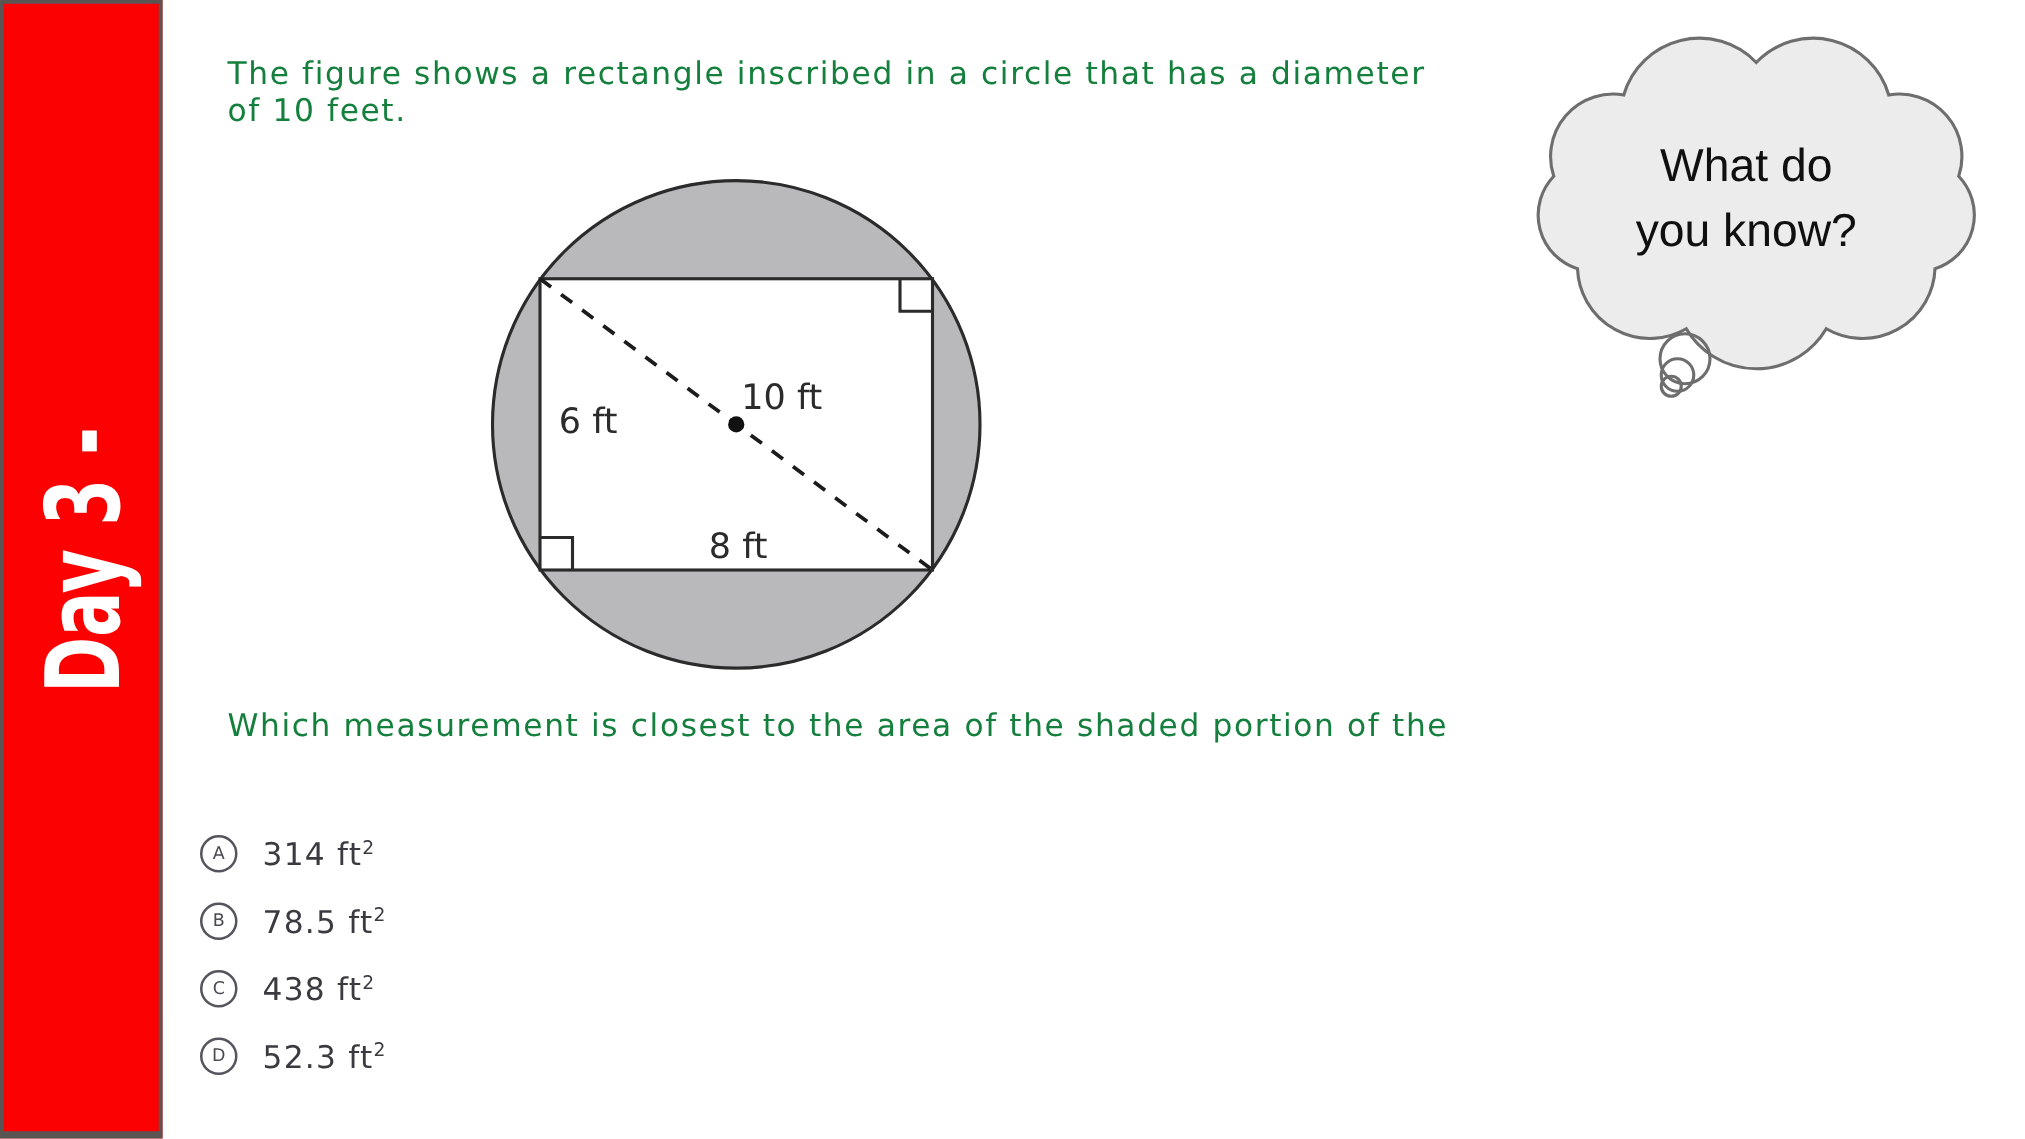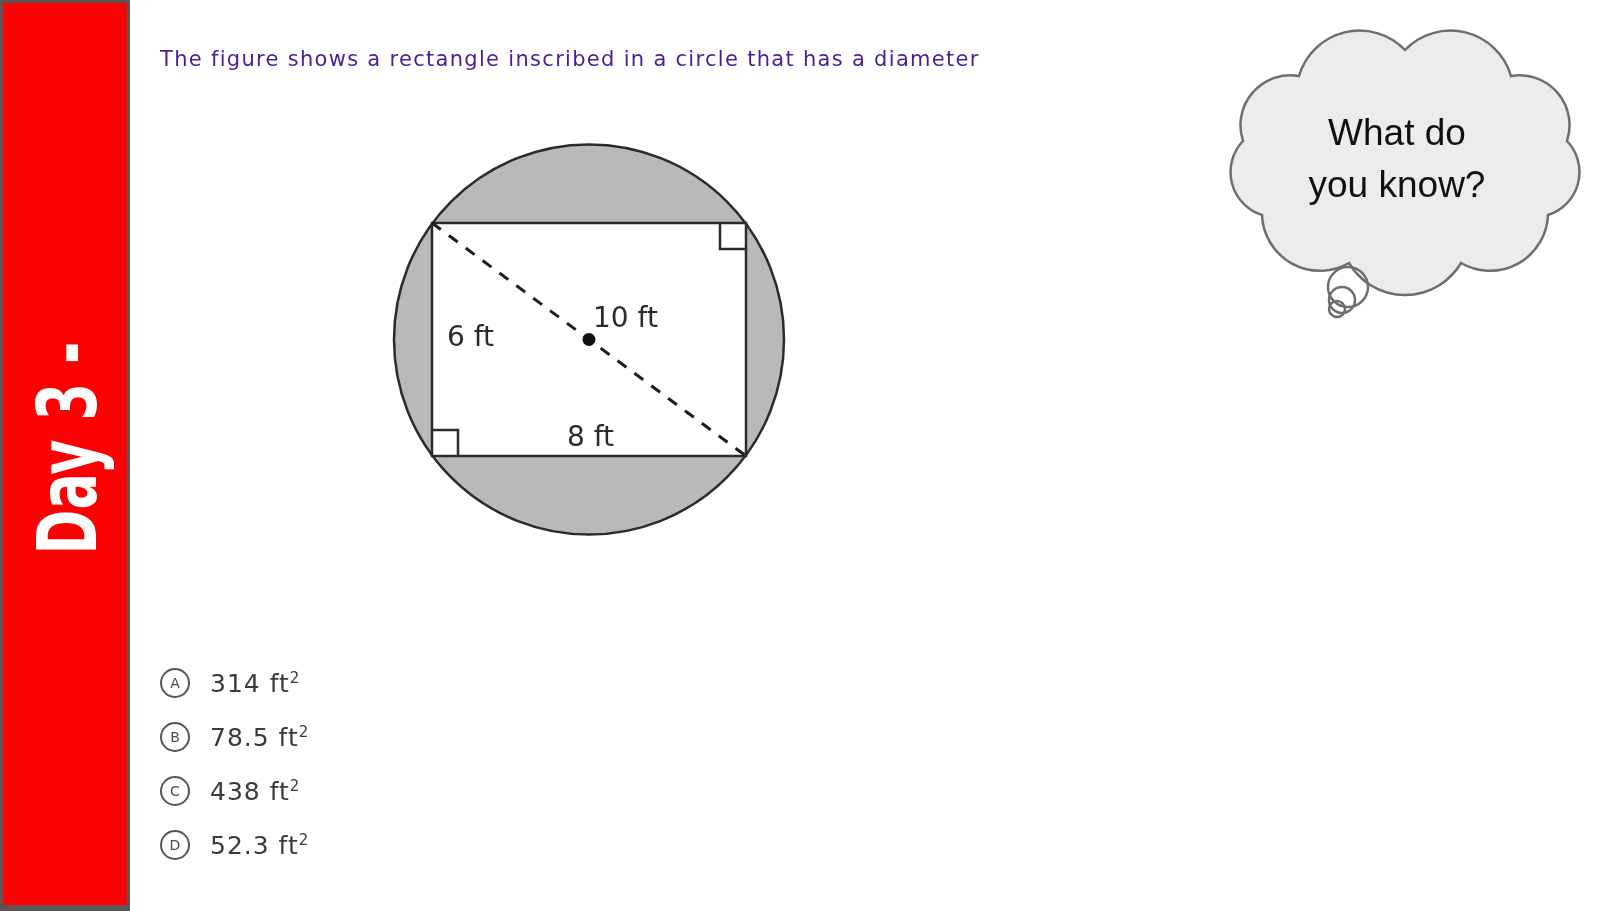--- a/index.html
+++ b/index.html
@@ -6,21 +6,21 @@
   #stage{position:relative;width:1620px;height:911px;background:#ffffff;overflow:hidden;
          font-family:"DejaVu Sans",sans-serif;}
   
   .sidebar{position:absolute;left:0;top:0;width:130px;height:911px;box-sizing:border-box;
            background:#fb0101;border:3px solid #5a5553;border-bottom-width:6px;}
   .day-wrap{position:absolute;left:0;top:338px;width:130px;height:214px;
             display:flex;align-items:center;justify-content:center;}
   .day-text{color:#ffffff;font-weight:bold;font-size:82px;line-height:1;white-space:nowrap;
             transform:rotate(-90deg) scaleX(0.66);transform-origin:center;}
   
-  .para{position:absolute;color:#4c1d95;font-size:21px;line-height:30px;letter-spacing:1.3px;}
+  .para{position:absolute;color:#15803d;font-size:25px;line-height:30px;letter-spacing:1.3px;margin-left:22px;}
   .para-intro{left:160px;top:44px;}
   .para-question{left:160px;top:566px;}
   
   .choice{position:absolute;left:160px;display:flex;align-items:center;color:#3a3a40;}
   .bubble{width:30px;height:30px;border-radius:50%;border:2px solid #55555d;box-sizing:border-box;
           display:flex;align-items:center;justify-content:center;
           font-size:14px;color:#4a4a52;flex:0 0 auto;}
   .choice-text{margin-left:20px;font-size:25px;letter-spacing:1px;}
   .choice-text sup{font-size:15px;vertical-align:9px;letter-spacing:0;}
   
@@ -35,35 +35,37 @@
 <div id="stage">
 
   <div class="sidebar">
     <div class="day-wrap">
       <div class="day-text">Day 3 -</div>
     </div>
   </div>
 
   <div class="para para-intro">
     <div>The figure shows a rectangle inscribed in a circle that has a diameter</div>
+    <div>of 10 feet.</div>
   </div>
 
   <svg id="figure-svg" width="424" height="412" viewBox="0 0 424 412">
     <circle cx="211" cy="211.5" r="195" stroke="#2b2b2b" stroke-width="2.5" fill="#b9b9bc"></circle>
     <rect x="54" y="95" width="314" height="233" stroke="#2b2b2b" stroke-width="2.5" fill="#ffffff"></rect>
     <line x1="54" y1="95" x2="368" y2="328" stroke="#1c1c1c" stroke-width="3" stroke-dasharray="11 10"></line>
     <circle cx="211" cy="211.5" r="6.5" fill="#111111"></circle>
     <path d="M342,95 L342,121 L368,121" fill="none" stroke="#2b2b2b" stroke-width="2.5"></path>
     <path d="M54,302 L80,302 L80,328" fill="none" stroke="#2b2b2b" stroke-width="2.5"></path>
     <text x="69" y="218" class="fig-label">6 ft</text>
     <text x="215" y="199" class="fig-label">10 ft</text>
     <text x="189" y="318" class="fig-label">8 ft</text>
   </svg>
 
   <div class="para para-question">
+    <div>Which measurement is closest to the area of the shaded portion of the</div>
   </div>
 
   <div class="choice" style="top:668px;">
     <div class="bubble">A</div>
     <div class="choice-text"><span>314 ft</span><sup>2</sup></div>
   </div>
   <div class="choice" style="top:722px;">
     <div class="bubble">B</div>
     <div class="choice-text"><span>78.5 ft</span><sup>2</sup></div>
   </div>

